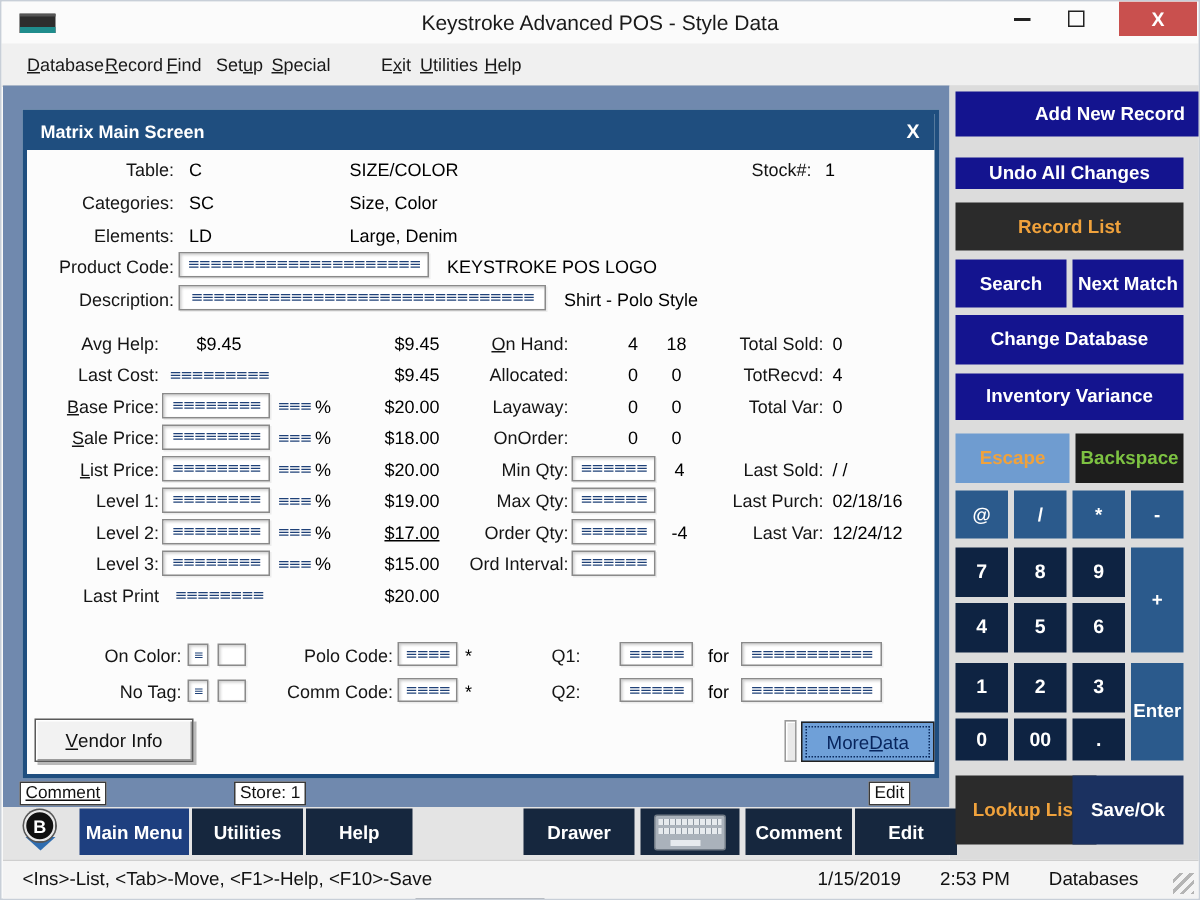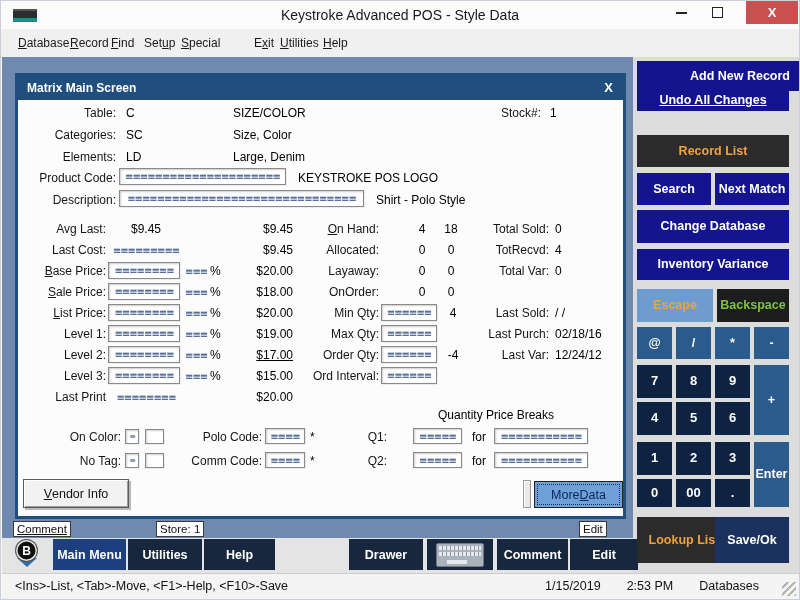--- a/index.html
+++ b/index.html
@@ -150,21 +150,21 @@
       </div>
       <span class="val" style="left:280px;top:71px">KEYSTROKE POS LOGO</span>
 
       <span class="flbl" style="left:0;top:93px;width:98px">Description:</span>
       <div class="inbox" style="left:101px;top:90px;width:245px;height:17px">
         <span class="fill">≡≡≡≡≡≡≡≡≡≡≡≡≡≡≡≡≡≡≡≡≡≡≡≡≡≡≡≡≡≡≡</span>
       </div>
       <span class="val" style="left:358px;top:93px">Shirt - Polo Style</span>
 
       <div id="grid-a">
-          <span class="flbl" style="left: 0px; top: 122px; width: 88px;">Avg Last:</span>
+          <span class="flbl" style="left: 0px; top: 122px; width: 88px;">Avg Help:</span>
           <span class="val ctr" style="left: 92px; top: 122px; width: 72px;">$9.45</span>
           <span class="val rgt" style="left: 203px; top: 122px; width: 72px;">$9.45</span>
           <span class="flbl" style="left: 0px; top: 143px; width: 88px;">Last Cost:</span>
           <span class="fill fill-free" style="left: 92px; top: 145px; width: 72px; text-align: center;">≡≡≡≡≡≡≡≡≡</span>
           <span class="val rgt" style="left: 203px; top: 143px; width: 72px;">$9.45</span>
           <span class="flbl" style="left: 0px; top: 164px; width: 88px;"><u>B</u>ase Price:</span>
           <div class="inbox" style="left: 90px; top: 162px; width: 72px; height: 17px;">
             <span class="fill">≡≡≡≡≡≡≡≡</span>
           </div>
           <span class="fill fill-free" style="left: 167px; top: 166px;">≡≡≡</span>
@@ -249,21 +249,20 @@
           <span class="flbl" style="left: 440px; top: 164px; width: 91px;">Total Var:</span>
           <span class="val" style="left: 537px; top: 164px;">0</span>
           <span class="flbl" style="left: 440px; top: 206px; width: 91px;">Last Sold:</span>
           <span class="val" style="left: 537px; top: 206px;">/ /</span>
           <span class="flbl" style="left: 440px; top: 227px; width: 91px;">Last Purch:</span>
           <span class="val" style="left: 537px; top: 227px;">02/18/16</span>
           <span class="flbl" style="left: 440px; top: 248px; width: 91px;">Last Var:</span>
           <span class="val" style="left: 537px; top: 248px;">12/24/12</span>
         </div>
 
-      <span class="val ctr" style="left:378px;top:308px;width:200px;font-size:12px">Quantity Price Breaks</span>
       <div id="qpb-rows">
           <span class="flbl" style="left: 0px; top: 330px; width: 103px;">On Color:</span>
           <div class="inbox" style="left: 107px; top: 329px; width: 14px; height: 15px;">
             <span class="fill" style="font-size: 8px;">≡</span>
           </div>
           <div class="inbox" style="left: 127px; top: 329px; width: 19px; height: 15px;"></div>
           <span class="flbl" style="left: 130px; top: 330px; width: 114px;">Polo Code:</span>
           <div class="inbox" style="left: 247px; top: 328px; width: 40px; height: 16px;">
             <span class="fill">≡≡≡≡</span>
           </div>
@@ -331,21 +330,21 @@
   <div id="hints">&lt;Ins&gt;-List, &lt;Tab&gt;-Move, &lt;F1&gt;-Help, &lt;F10&gt;-Save</div>
   <div id="sb-right">
     <span>1/15/2019</span>
     <span>2:53 PM</span>
     <span>Databases</span>
   </div>
   <div id="grip"></div>
 
   <div id="right-buttons">
       <div class="pbtn navy" style="left: 636px; top: 60px; width: 152px; height: 30px; padding-left: 27px;">Add New Record</div>
-      <div class="pbtn navy" style="left: 636px; top: 89px; width: 152px; height: 21px; text-decoration: underline;">Undo All Changes</div>
+      <div class="pbtn navy" style="left: 636px; top: 104px; width: 152px; height: 21px;">Undo All Changes</div>
       <div class="pbtn dark" style="left: 636px; top: 134px; width: 152px; height: 32px;">Record List</div>
       <div class="pbtn navy" style="left: 636px; top: 172px; width: 74px; height: 32px;">Search</div>
       <div class="pbtn navy" style="left: 714px; top: 172px; width: 74px; height: 32px;">Next Match</div>
       <div class="pbtn navy" style="left: 636px; top: 209px; width: 152px; height: 33px;">Change Database</div>
       <div class="pbtn navy" style="left: 636px; top: 248px; width: 152px; height: 31px;">Inventory Variance</div>
       <div class="pbtn escape" style="left: 636px; top: 288px; width: 76px; height: 33px;">Escape</div>
       <div class="pbtn black-green" style="left: 716px; top: 288px; width: 72px; height: 33px;">Backspace</div>
       <div class="pbtn dark" style="left: 636px; top: 516px; width: 74px; height: 46px; padding: 0px 10px;">Lookup List</div>
       <div class="pbtn saveok" style="left: 714px; top: 516px; width: 74px; height: 46px;">Save/Ok</div>
       <div class="pbtn key-mid" style="left: 636px; top: 326px; width: 35px; height: 32px;">@</div>

